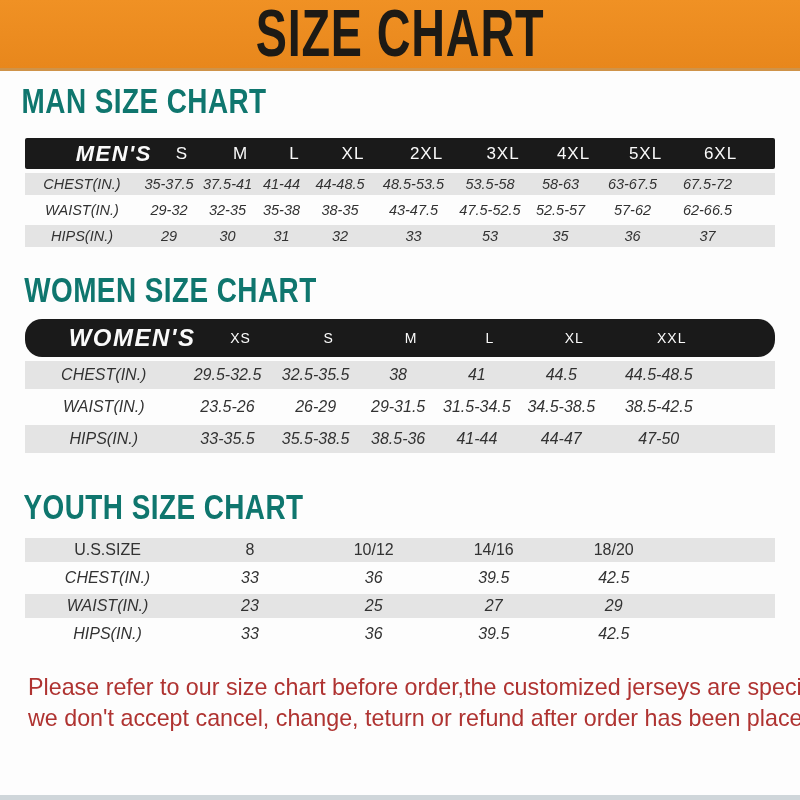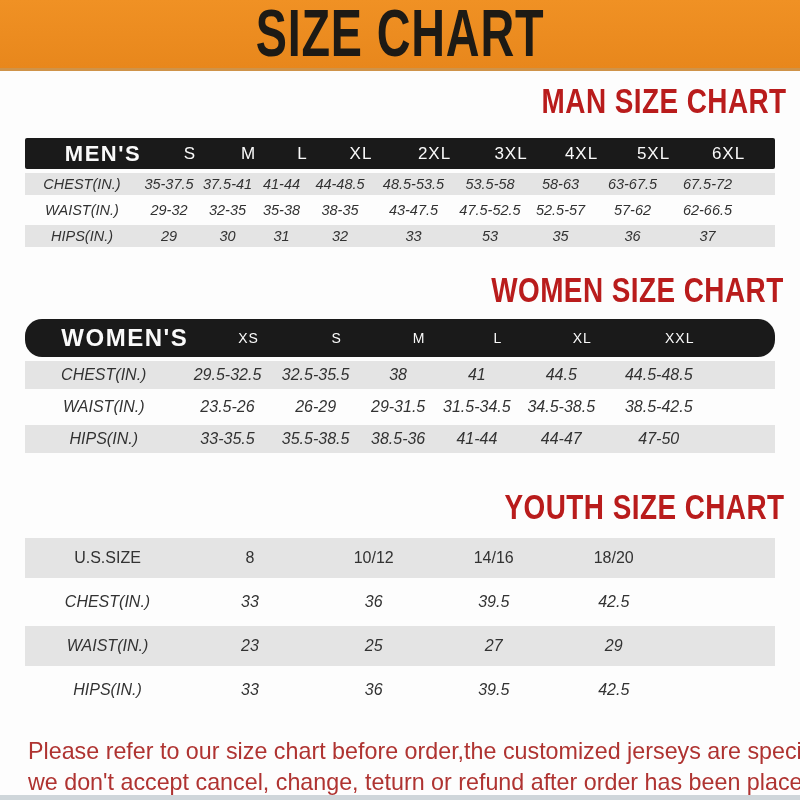--- a/index.html
+++ b/index.html
@@ -29,25 +29,25 @@
     font-weight: bold;
     font-size: 57px;
     letter-spacing: 1px;
     color: #1d1a15;
     transform: scale(0.82, 1.16);
     white-space: nowrap;
   }
 
   
   .section-heading {
-    margin: 0;
-    text-align: right;
+    margin: 8px;
+    text-align: left;
     height: 36px;
     line-height: 36px;
-    color: #b91c1c;
+    color: #0f766e;
   }
   .heading-inner {
     display: inline-block;
     font-weight: bold;
     font-size: 31px;
     letter-spacing: 0.5px;
     transform: scale(0.9, 1.12);
     white-space: nowrap;
   }
   .chart-section:nth-of-type(1) .section-heading { margin-top: 13px; }
@@ -64,36 +64,37 @@
   .header-row {
     background: #1a1a1a;
     color: #fafafa;
     border-radius: 2px;
   }
   .t0 .header-row { height: 31px; }
   .t1 .header-row { height: 38px; border-radius: 17px; }
   .t2 .header-row { height: 45px; }
   .t0 .data-row { height: 22px; }
   .t1 .data-row { height: 28px; }
-  .t2 .data-row { height: 40px; }
+  .t2 .data-row { height: 24px; }
   .data-row.gray  { background: #e4e4e4; }
   .data-row.white { background: #fdfdfd; }
   .data-row { color: #323232; }
   .t0 .data-row { font-size: 14.5px; }
   .t1 .data-row, .t2 .data-row { font-size: 16px; }
 
   .cell { text-align: center; white-space: nowrap; }
   .header-row .cell { font-size: 17px; letter-spacing: 1px; }
   .t1 .header-row .cell, .t2 .header-row .cell { font-size: 14px; }
   .header-row .label-cell {
-    text-align: center;
-    padding-left: 21px;
+    text-align: right;
+    padding-left: 13px;
     font-weight: bold;
     font-size: 22px !important;
     letter-spacing: 1.5px;
+    font-style: italic;
   }
   .t1 .header-row .label-cell, .t2 .header-row .label-cell { font-size: 24px !important; }
 
   
   .t0 .c0{flex:0 0 15.2%}.t0 .c1{flex:0 0 8%}.t0 .c2{flex:0 0 7.6%}.t0 .c3{flex:0 0 6.8%}
   .t0 .c4{flex:0 0 8.8%}.t0 .c5{flex:0 0 10.8%}.t0 .c6{flex:0 0 9.6%}.t0 .c7{flex:0 0 9.2%}
   .t0 .c8{flex:0 0 10%}.t0 .c9{flex:0 0 10%}
   .t1 .c0{flex:0 0 21%}.t1 .c1{flex:0 0 12%}.t1 .c2{flex:0 0 11.5%}.t1 .c3{flex:0 0 10.5%}
   .t1 .c4{flex:0 0 10.5%}.t1 .c5{flex:0 0 12%}.t1 .c6{flex:0 0 14%}
   .t2 .c0{flex:0 0 22%}.t2 .c1{flex:0 0 16%}.t2 .c2{flex:0 0 17%}.t2 .c3{flex:0 0 15%}.t2 .c4{flex:0 0 17%}

